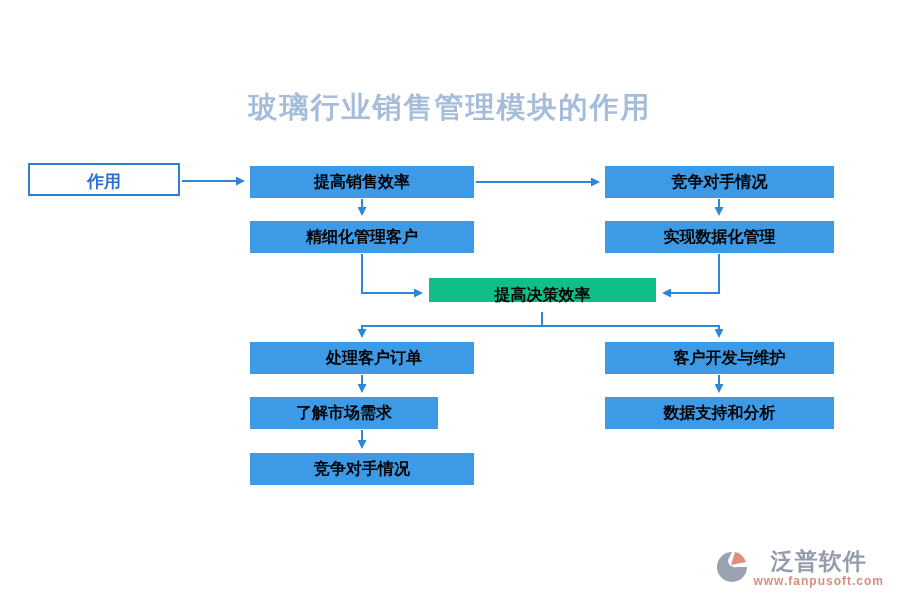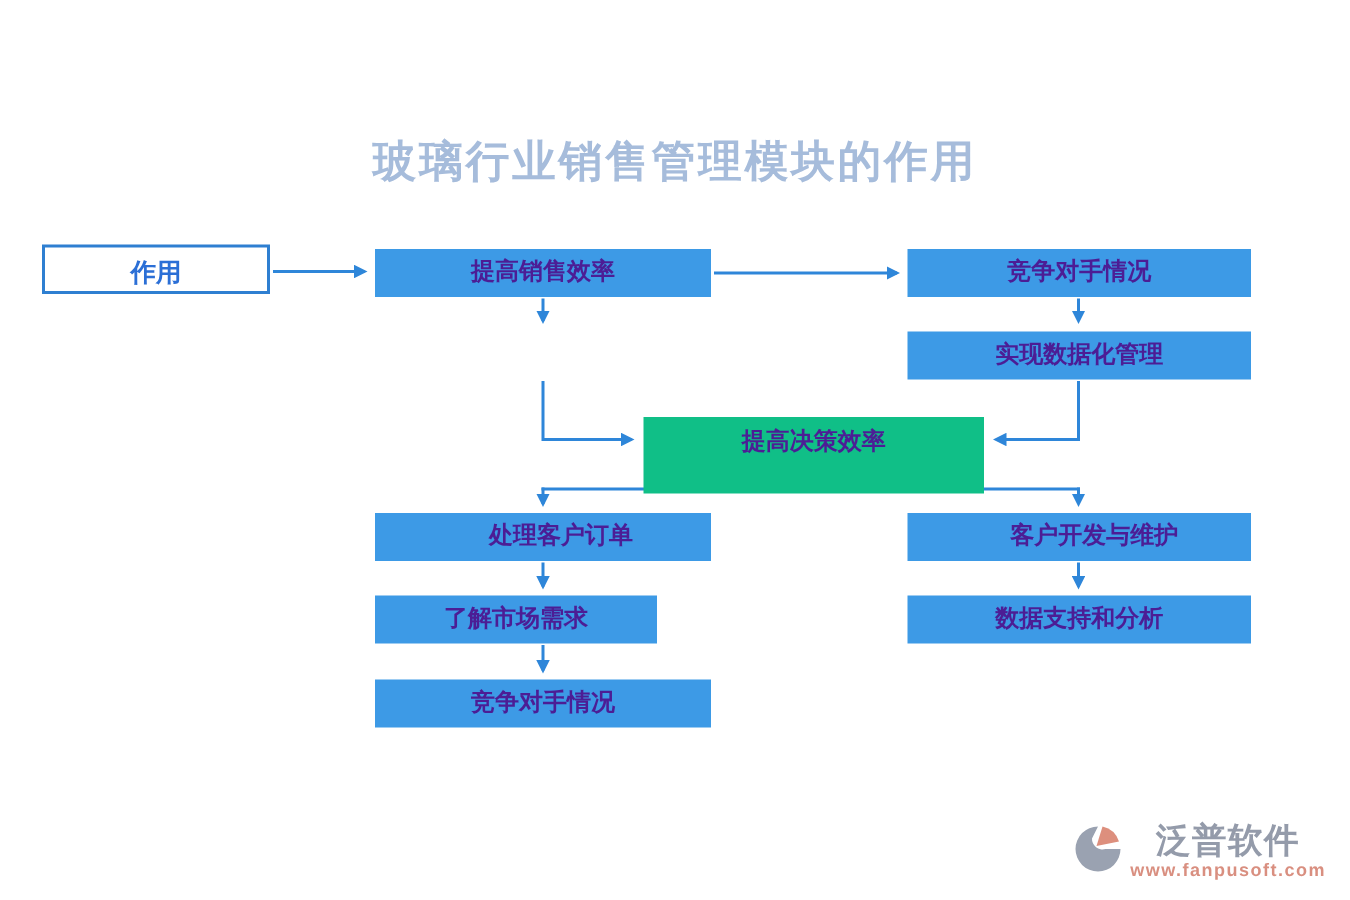--- a/index.html
+++ b/index.html
@@ -26,26 +26,26 @@
     letter-spacing: 2px;
     color: var(--title, #a6bcdb);
   }
   .node {
     position: absolute;
     height: 32px;
     line-height: 32px;
     text-align: center;
     font-size: 16px;
     font-weight: 700;
-    color: #4c1d95;
+    color: #000000;
     box-sizing: border-box;
     white-space: nowrap;
   }
   .node.blue  { background: var(--blue-box, #3d9ae6); }
-  .node.green { background: var(--green-box, #10bf87); height: 51px; line-height: 33px; }
+  .node.green { background: var(--green-box, #10bf87); height: 24px; line-height: 33px; }
   .node.root {
     background: #ffffff;
     border: 2px solid var(--root-border, #2e7fd1);
     color: var(--root-text, #2b6fd6);
     height: 33px;
     line-height: 33px;
     font-size: 17px;
   }
   svg.connectors {
     position: absolute;
@@ -140,20 +140,21 @@
 
     <line class="connector-line" x1="362" y1="430" x2="362" y2="447" marker-end="url(#arrow)"></line>
   </svg>
 
   <div class="node root" style="left:28px;  top:163px; width:152px;">作用</div>
 
   <div class="node blue" style="left:250px; top:166px; width:224px;">提高销售效率</div>
 
   <div class="node blue" style="left:605px; top:166px; width:229px;">竞争对手情况</div>
 
+  <div class="node blue" style="left:250px; top:221px; width:224px;">精细化管理客户</div>
 
   <div class="node blue" style="left:605px; top:221px; width:229px;">实现数据化管理</div>
 
   <div class="node green" style="left:429px; top:278px; width:227px;">提高决策效率</div>
 
   <div class="node blue" style="left:250px; top:342px; width:224px;padding-left:24px;">处理客户订单</div>
 
   <div class="node blue" style="left:605px; top:342px; width:229px;padding-left:20px;">客户开发与维护</div>
 
   <div class="node blue" style="left:250px; top:397px; width:188px;">了解市场需求</div>

